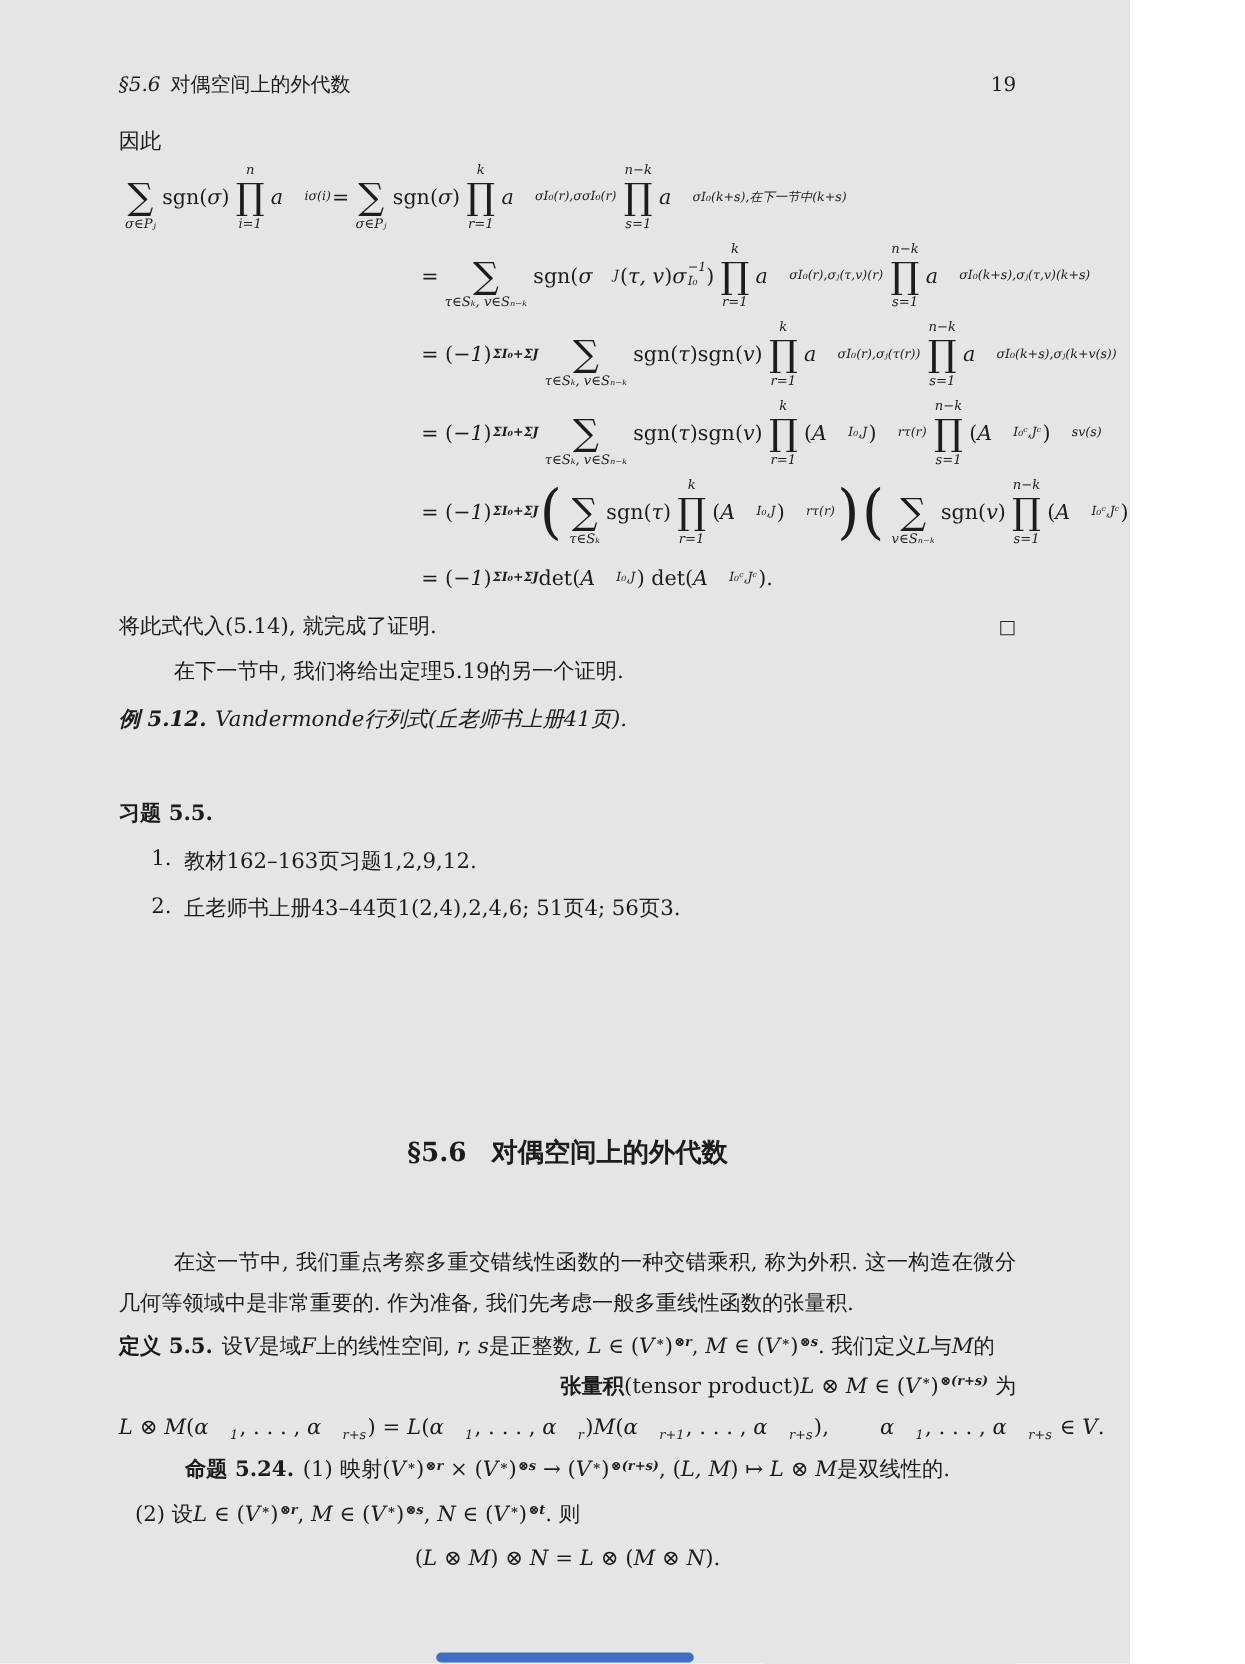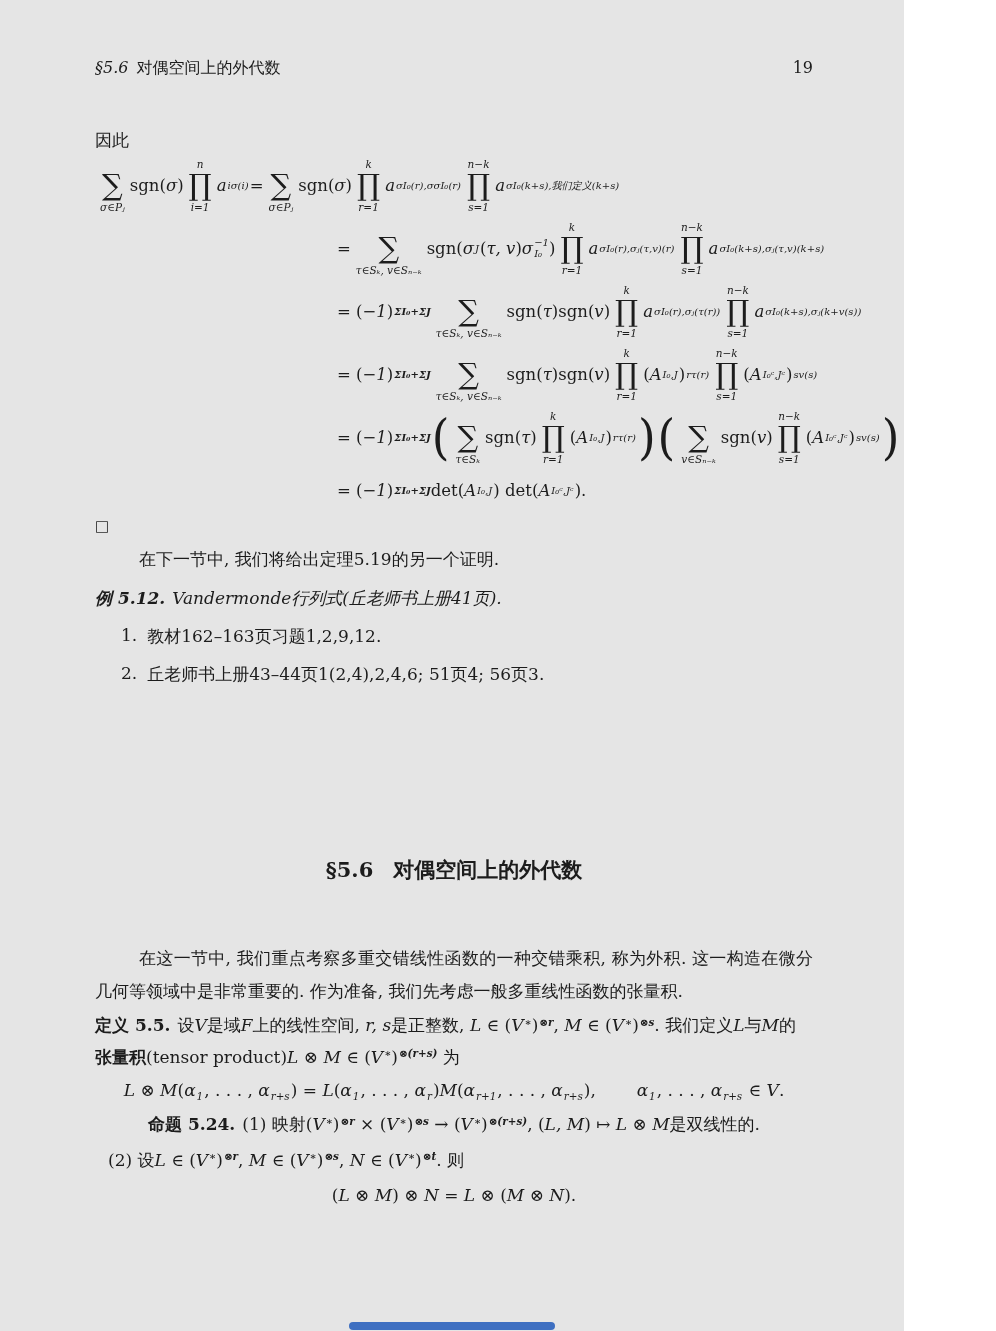--- a/index.html
+++ b/index.html
@@ -7,53 +7,53 @@
     width:904px;height:1331px;position:relative;overflow:hidden;
     background:#e5e5e5;color:#1c1c1c;box-sizing:border-box;
     padding:58px 91px 0 95px;
     font-family:"DejaVu Serif","Liberation Serif",serif;
     font-size:17px;
   }
   
   .runhead{display:flex;justify-content:space-between;align-items:baseline;font-size:16px;}
   .runhead .sec-no{font-style:italic;margin-right:8px;}
   
-  .intro{margin-top:50px;}
+  .intro{margin-top:22px;}
   
   .deriv{margin-top:2px;}
   .eq-line{display:flex;align-items:center;white-space:nowrap;min-height:63px;font-size:16.5px;}
   .eq-line.short{min-height:42px;}
   .eq-indent{margin-left:242px;}
   
   .mx{font-style:italic;}
   .mr{font-style:normal;}
   .mc{font-style:normal;}
   .mb{font-weight:bold;font-style:normal;}
-  .msub{font-size:61%;vertical-align:-0.4em;font-style:italic;margin-left:1px;margin-right:1px;}
+  .msub{font-size:61%;vertical-align:-0.4em;font-style:italic;margin-left:17px;margin-right:1px;}
   .msup{font-size:61%;vertical-align:0.55em;font-style:italic;margin-left:1px;font-weight:bold;}
   .mss{display:inline-flex;flex-direction:column;font-size:61%;line-height:1.05;vertical-align:-0.45em;font-style:italic;margin-left:1px;}
   .mbig{display:inline-flex;flex-direction:column;align-items:center;margin:0 5px;line-height:1;}
   .mlim{font-size:10.5px;font-style:italic;line-height:1.15;white-space:nowrap;}
   .mop{font-size:29px;line-height:1.05;font-style:normal;}
   .mparen{font-size:275%;font-weight:300;line-height:0;font-style:normal;margin:0 1px;transform:scaleY(1.05);display:inline-block;}
   .msp{display:inline-block;width:2.4em;}
   
   .qedline{display:flex;justify-content:space-between;align-items:center;margin-top:6px;}
   .qed{font-size:15px;color:#2a2a2a;}
   .para-indent{margin-top:13px;text-indent:44px;}
   .example{margin-top:16px;font-style:italic;}
   .lbl{font-weight:bold;margin-right:7px;}
   .exercises-label{margin-top:52px;font-weight:bold;}
   .ex-item{margin-top:15px;margin-left:26px;display:flex;}
   .ex-no{margin-right:10px;}
   .section-title{margin-top:170px;text-align:center;font-weight:bold;font-size:21px;}
   .section-title .sec-sp{display:inline-block;width:20px;}
   .bodypara{margin-top:58px;line-height:1.92;text-align:justify;text-indent:44px;}
   .defline1{margin-top:3px;line-height:1.85;}
-  .defline2{line-height:1.85;}
+  .defline2{line-height:1.85;text-align:right;}
   .ceq{margin-top:7px;text-align:center;white-space:nowrap;}
   .propline{margin-top:7px;line-height:1.85;text-align:center;}
   .p2line{margin-top:4px;margin-left:13px;line-height:1.85;}
   .ceq2{margin-top:9px;text-align:center;}
   
   .footer-bar{position:absolute;left:50%;transform:translateX(-50%);bottom:1px;width:206px;height:8px;border-radius:4px;}
 </style>
 </head>
 <body>
 
@@ -100,21 +100,21 @@
           <span class="mlim">r=1</span>
         </span>
         <span class="mx">a</span>
         <span class="msub">σI₀(r),σσI₀(r)</span>
         <span class="mbig">
           <span class="mlim">n−k</span>
           <span class="mop">∏</span>
           <span class="mlim">s=1</span>
         </span>
         <span class="mx">a</span>
-        <span class="msub">σI₀(k+s),我们定义(k+s)</span>
+        <span class="msub">σI₀(k+s),在下一节中(k+s)</span>
       </div>
       <div class="eq-line eq-indent">
         <span class="mr">= </span>
         <span class="mbig">
           <span class="mlim">&nbsp;</span>
           <span class="mop">∑</span>
           <span class="mlim">τ∈Sₖ, v∈Sₙ₋ₖ</span>
         </span>
         <span class="mr">sgn(</span>
         <span class="mx">σ</span>
@@ -264,29 +264,31 @@
         <span class="mx">A</span>
         <span class="msub">I₀,J</span>
         <span class="mr">) det(</span>
         <span class="mx">A</span>
         <span class="msub">I₀ᶜ,Jᶜ</span>
         <span class="mr">).</span>
       </div>
     </div>
 
   <div class="qedline">
+    <span>将此式代入(5.14), 就完成了证明.</span>
     <span class="qed">□</span>
   </div>
 
   <div class="para-indent">在下一节中, 我们将给出定理5.19的另一个证明.</div>
 
   <div class="example">
     <span class="lbl">例 5.12.</span><span>Vandermonde行列式(丘老师书上册41页).</span>
   </div>
 
+  <div class="exercises-label">习题 5.5.</div>
 
   <div class="ex-item">
     <span class="ex-no">1.</span>
     <span>教材162–163页习题1,2,9,12.</span>
   </div>
   <div class="ex-item">
     <span class="ex-no">2.</span>
     <span>丘老师书上册43–44页1(2,4),2,4,6; 51页4; 56页3.</span>
   </div>
 

